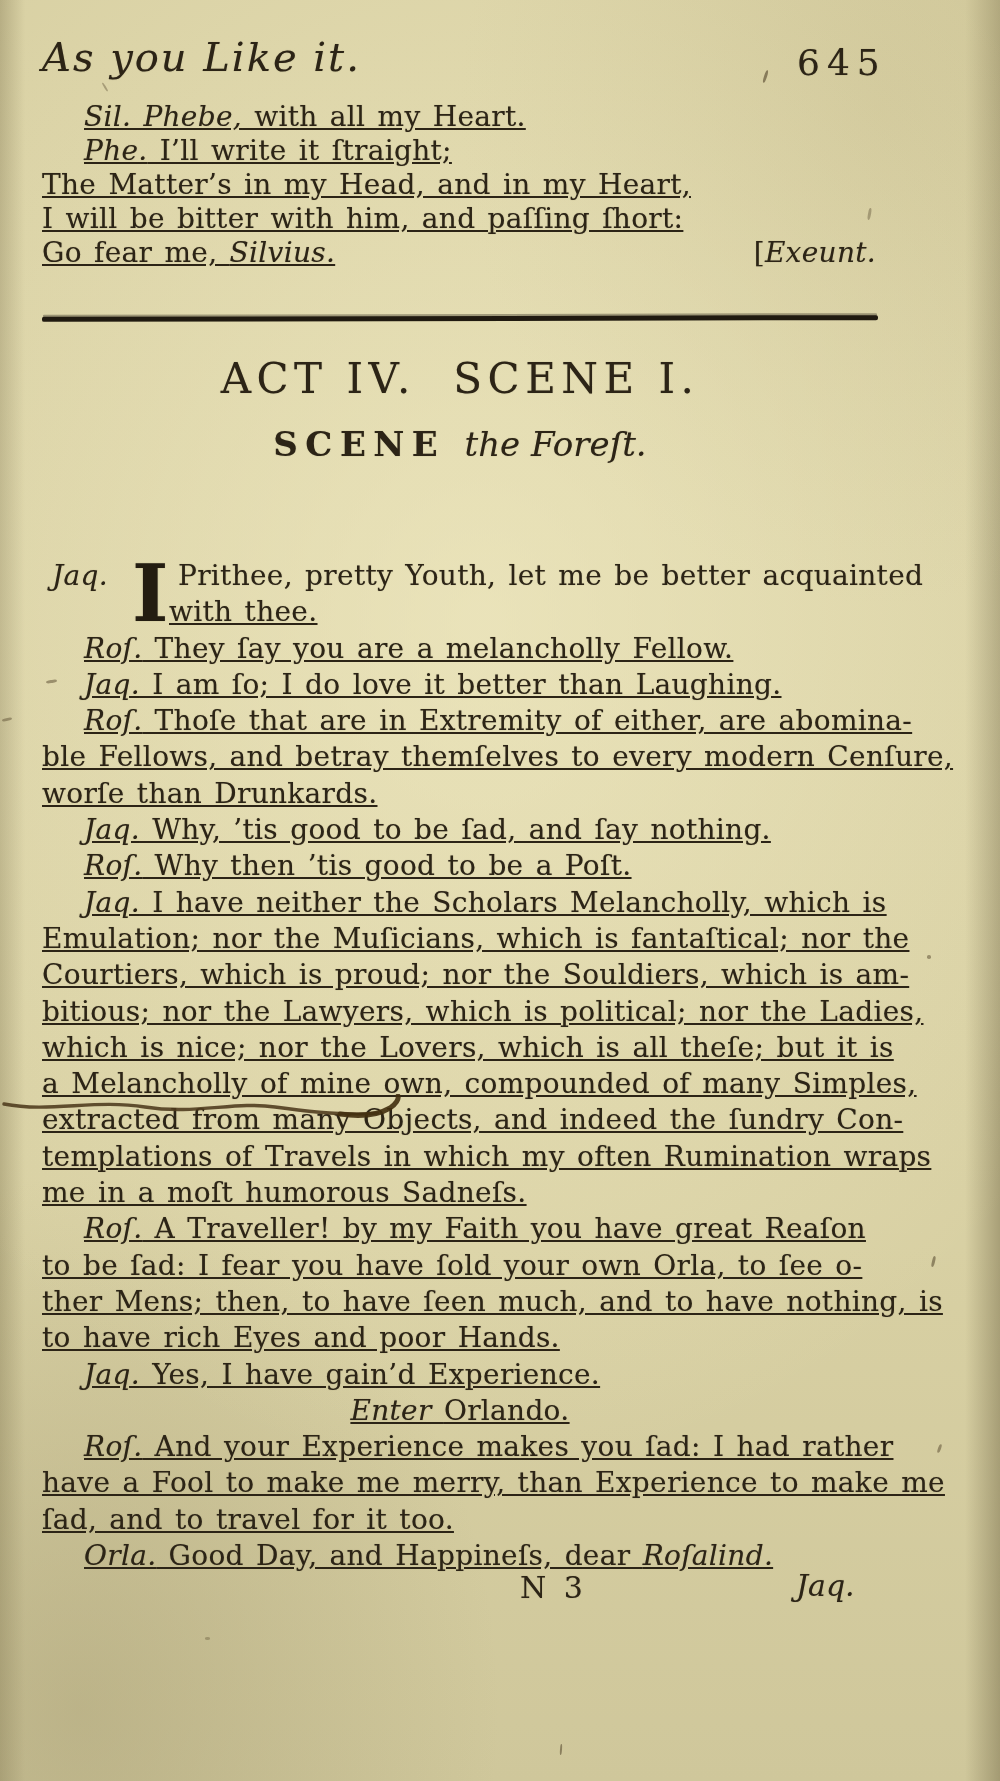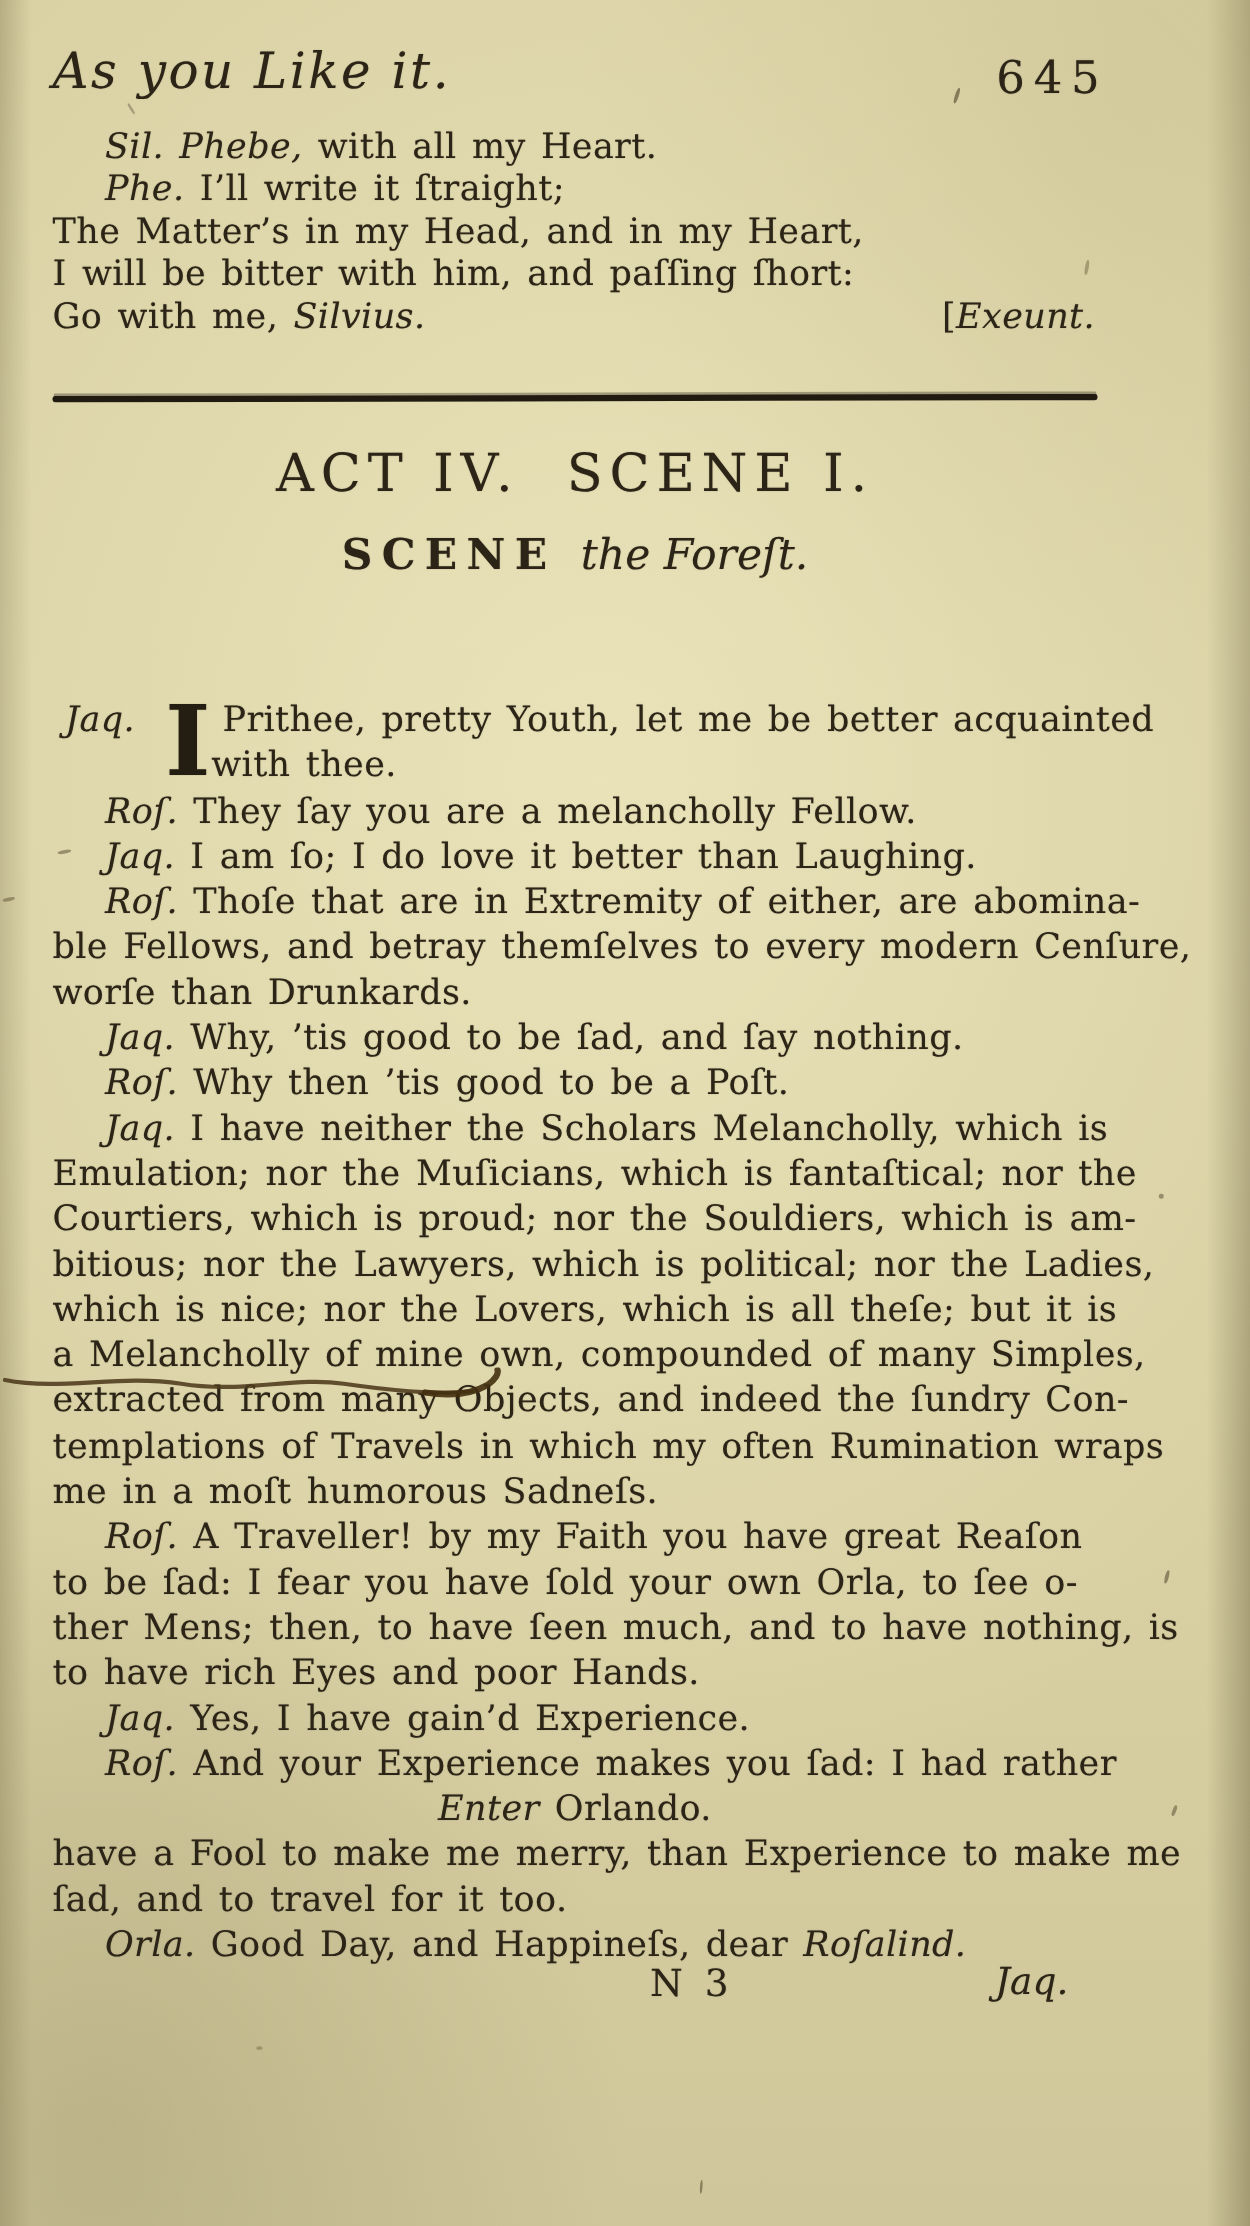--- a/index.html
+++ b/index.html
@@ -18,21 +18,21 @@
     color:#2c2416;
   }
   .it{font-style:italic;}
   .header-title{
     position:absolute;left:42px;top:34px;width:836px;text-align:left;
     font-style:italic;font-size:40px;letter-spacing:2px;
   }
   .page-number{
     position:absolute;left:797px;top:42px;font-size:36px;letter-spacing:7px;
   }
-  .block{position:absolute;left:42px;width:836px;}
+  .block{position:absolute;left:42px;width:836px;text-decoration:underline;}
   #top-block{top:100px;font-size:28px;word-spacing:3px;letter-spacing:0.3px;}
   #top-block .line{height:34px;line-height:34px;white-space:pre;position:relative;}
   #main-block{top:558px;font-size:28px;word-spacing:3px;letter-spacing:0.3px;}
   #main-block .line{height:36.3px;line-height:36.3px;white-space:pre;position:relative;}
   .line.indent{padding-left:42px;}
   .line.center{text-align:center;}
   .line .right{position:absolute;right:2px;top:0;}
   .line.dropcap1 .prefix{position:absolute;left:10px;top:0;font-style:italic;}
   .line.dropcap1 .initial{
     position:absolute;left:90px;top:6px;font-size:78px;line-height:60px;
@@ -71,21 +71,21 @@
 <div class="page page-text">
 
   <div class="header-title">As you Like it.</div>
   <div class="page-number">645</div>
 
   <div class="block" id="top-block">
       <div class="line indent"><span class="it">Sil. Phebe,</span><span> with all my Heart.</span></div>
       <div class="line indent"><span class="it">Phe.</span><span> I’ll write it ſtraight;</span></div>
       <div class="line flush"><span>The Matter’s in my Head, and in my Heart,</span></div>
       <div class="line flush"><span>I will be bitter with him, and paſſing ſhort:</span></div>
-      <div class="line flush"><span>Go with me, </span><span class="it">Silvius.</span><span class="right"><span>[</span><span class="it">Exeunt.</span></span></div>
+      <div class="line flush"><span>Go fear me, </span><span class="it">Silvius.</span><span class="right"><span>[</span><span class="it">Exeunt.</span></span></div>
     </div>
 
   <div class="rule"></div>
 
   <div class="act-heading">ACT IV.  SCENE I.</div>
 
   <div class="scene-heading">
     <span class="spaced">SCENE </span><span class="it">the Foreſt.</span>
   </div>
 
@@ -107,22 +107,22 @@
       <div class="line flush"><span>which is nice; nor the Lovers, which is all theſe; but it is</span></div>
       <div class="line flush"><span>a Melancholly of mine own, compounded of many Simples,</span></div>
       <div class="line flush"><span>extracted from many Objects, and indeed the ſundry Con-</span></div>
       <div class="line flush"><span>templations of Travels in which my often Rumination wraps</span></div>
       <div class="line flush"><span>me in a moſt humorous Sadneſs.</span></div>
       <div class="line indent"><span class="it">Roſ.</span><span> A Traveller! by my Faith you have great Reaſon</span></div>
       <div class="line flush"><span>to be ſad: I fear you have ſold your own Orla, to ſee o-</span></div>
       <div class="line flush"><span>ther Mens; then, to have ſeen much, and to have nothing, is</span></div>
       <div class="line flush"><span>to have rich Eyes and poor Hands.</span></div>
       <div class="line indent"><span class="it">Jaq.</span><span> Yes, I have gain’d Experience.</span></div>
+      <div class="line center"><span class="it">Enter </span><span>Orlando.</span></div>
       <div class="line indent"><span class="it">Roſ.</span><span> And your Experience makes you ſad: I had rather</span></div>
-      <div class="line center"><span class="it">Enter </span><span>Orlando.</span></div>
       <div class="line flush"><span>have a Fool to make me merry, than Experience to make me</span></div>
       <div class="line flush"><span>ſad, and to travel for it too.</span></div>
       <div class="line indent"><span class="it">Orla.</span><span> Good Day, and Happineſs, dear </span><span class="it">Roſalind.</span></div>
     </div>
 
   <svg class="ink-underline" viewBox="0 0 420 30" xmlns="http://www.w3.org/2000/svg">
     <path d="M4,10 C50,19 95,5 145,13 C195,21 235,7 275,13 C310,18 345,22 378,19" fill="none" stroke="#4d3a1c" stroke-width="3.4" stroke-linecap="round" opacity="0.88"></path>
     <path d="M340,20 C360,23 378,21 390,14 C396,10 399,5 398,2" fill="none" stroke="#42300f" stroke-width="5" stroke-linecap="round" opacity="0.9"></path>
   </svg>
 

